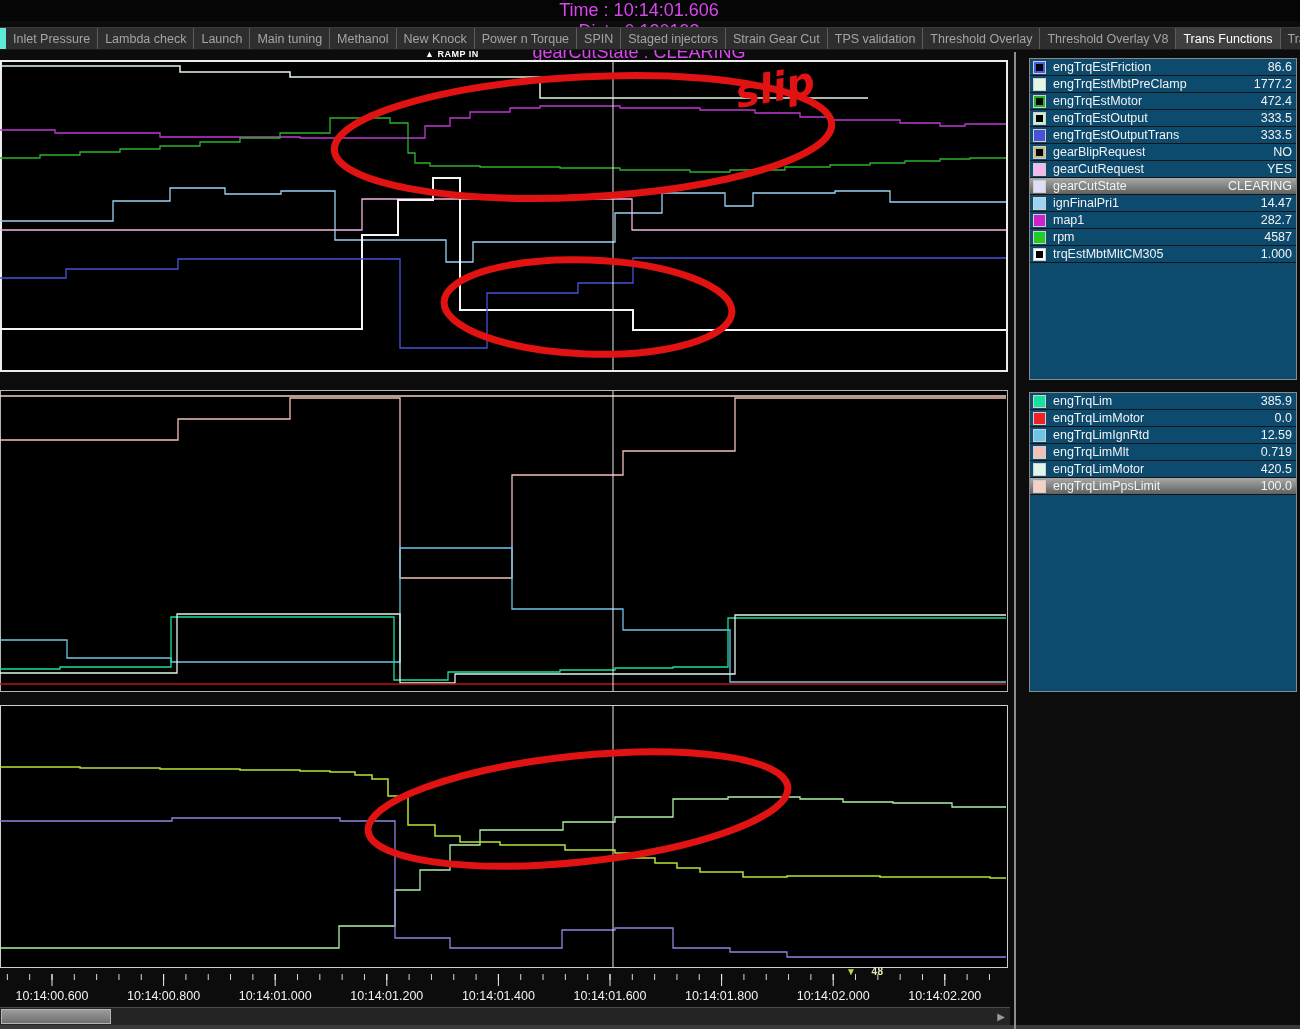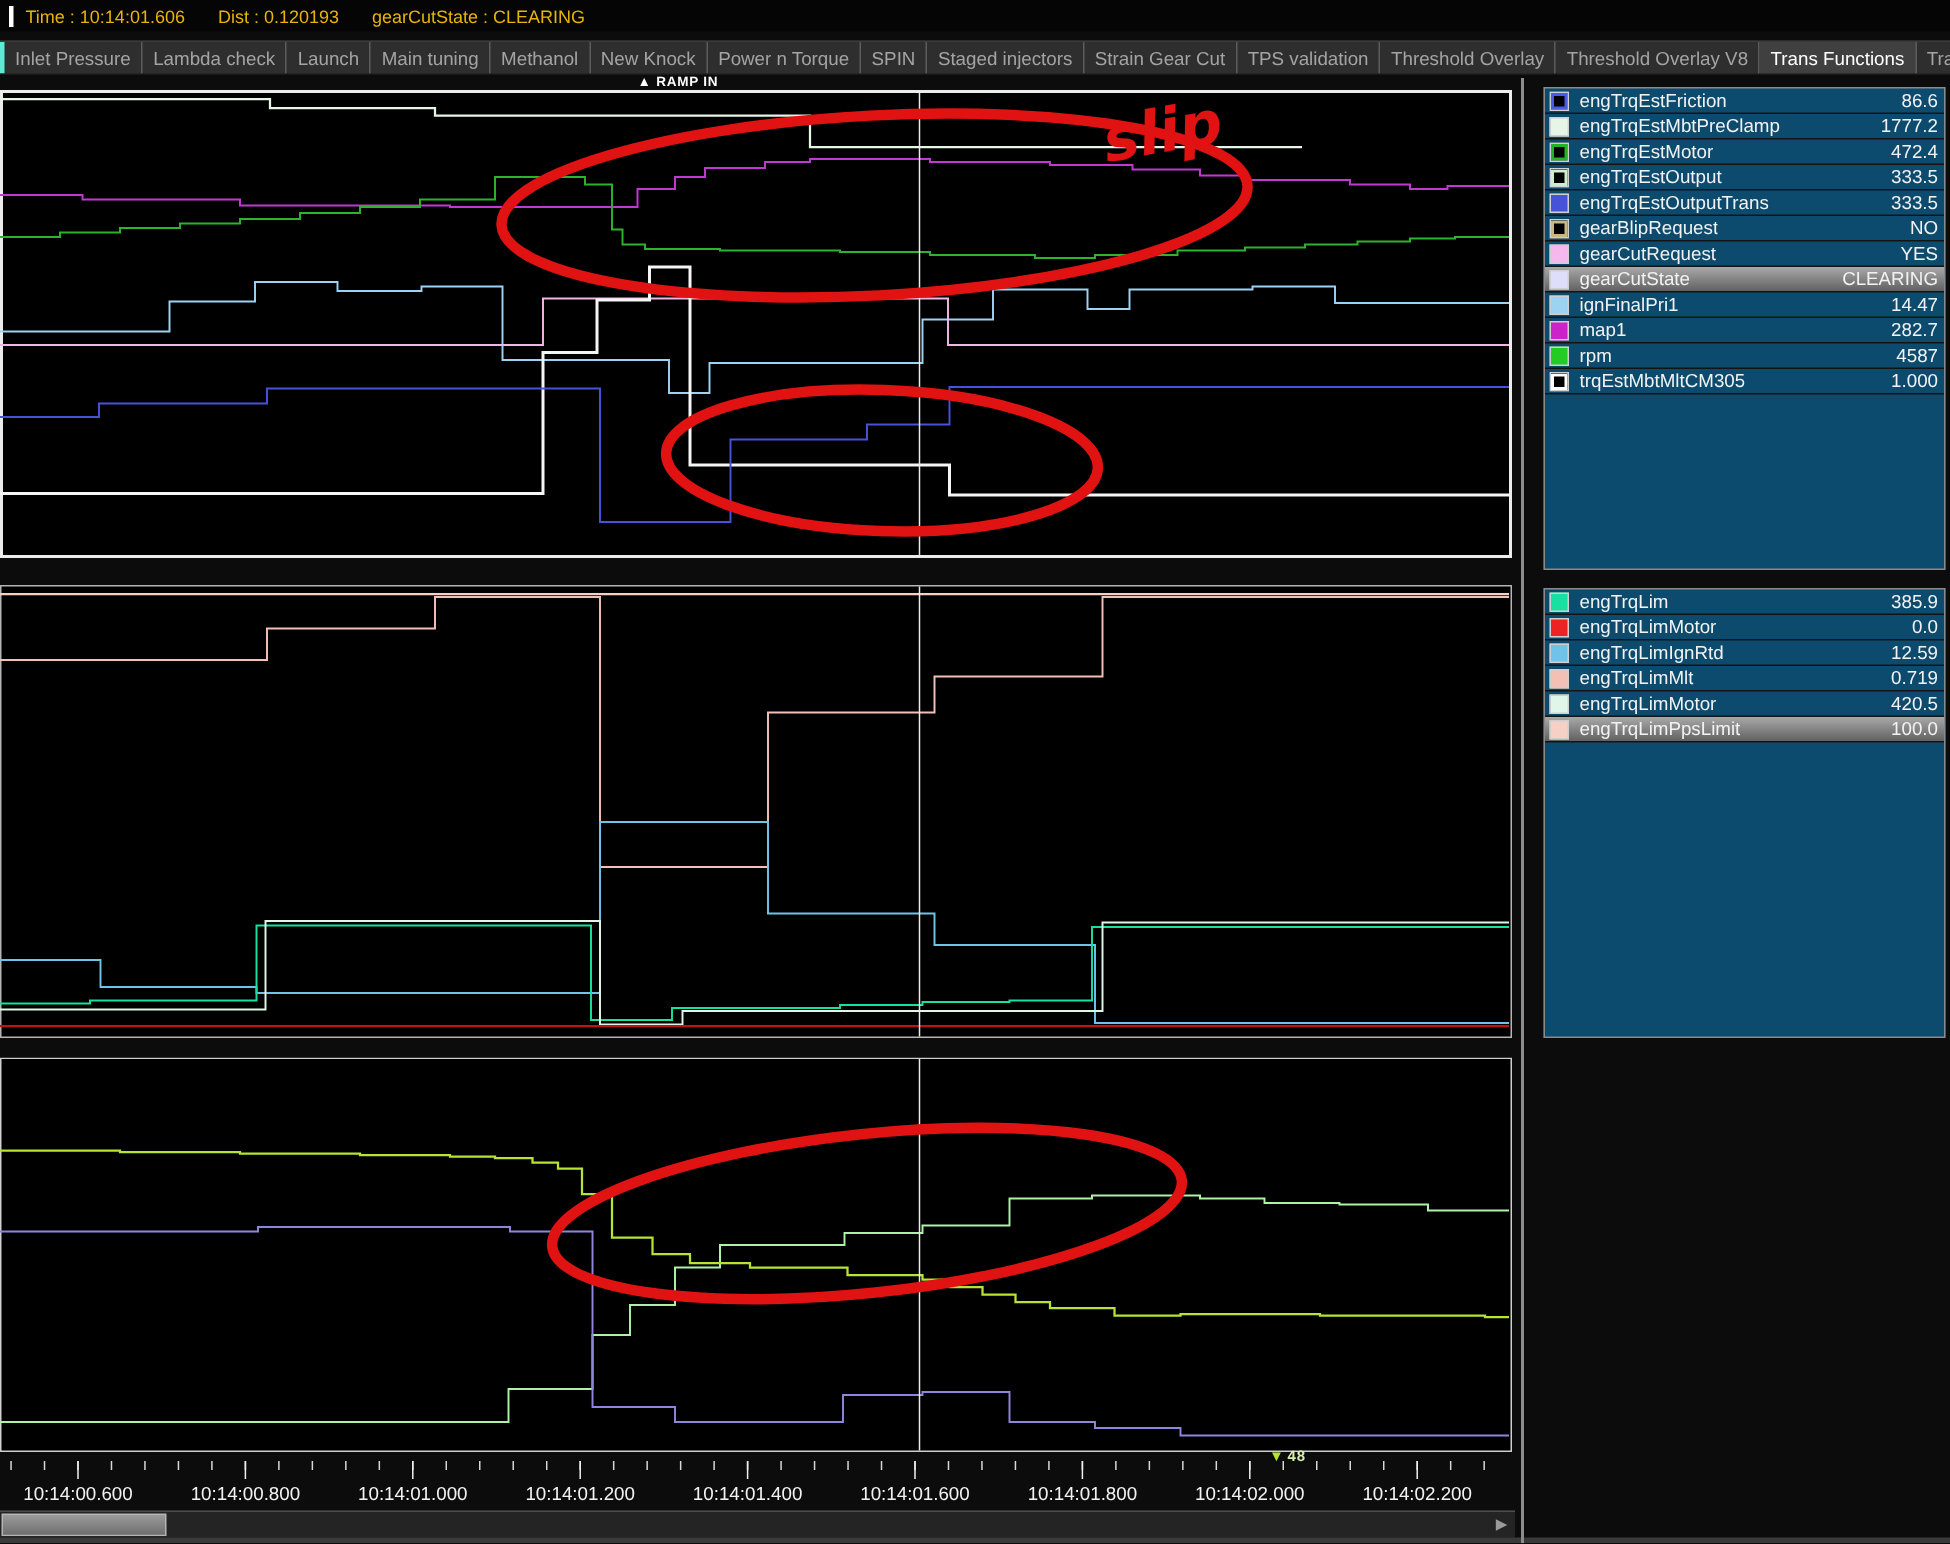--- a/index.html
+++ b/index.html
@@ -1,42 +1,42 @@
 <!DOCTYPE html>
 <html><head>
 <meta charset="utf-8">
 <style>
   html,body{margin:0;padding:0;background:#000;}
   #screen{position:relative;width:1300px;height:1029px;background:#0c0c0c;overflow:hidden;
           font-family:"Liberation Sans",sans-serif;color:#f0f0f0;}
   
   #titlebar{position:absolute;left:0;top:0;width:1300px;height:21px;background:#050505;
-            display:flex;align-items:center;font-size:12px;color:#eab308;}
+            display:flex;align-items:center;font-size:18px;color:#d946ef;flex-direction:column;}
   #titlebar .accent{width:3px;height:14px;background:#fff;margin-left:6px;margin-right:8px;}
   #titlebar span{margin-right:22px;white-space:pre;}
   
   #tabbar{position:absolute;left:0;top:27px;width:1300px;height:21px;background:#2e2e2e;
           display:flex;align-items:stretch;border-top:1px solid #3a3a3a;border-bottom:1px solid #1a1a1a;
           overflow:hidden;}
   .tab{display:flex;align-items:center;padding:0 7px;font-size:12.5px;color:#a4a4a4;
        border-right:1px solid #5c5c5c;white-space:nowrap;cursor:default;}
-  .tab:first-child{border-left:3px solid #5eead4;}
+  .tab:first-child{border-left:6px solid #5eead4;}
   .tab.active{color:#ffffff;background:#404040;}
   
   .chartpanel{position:absolute;left:0;width:1008px;background:#000;}
   .chartpanel svg{display:block;}
   .chart-border{fill:none;}
   #chart1-svg .chart-border{stroke:#ececec;stroke-width:2;}
   #chart2-svg .chart-border{stroke:#b5b5b5;stroke-width:1;}
   #chart3-svg .chart-border{stroke:#cfcfcf;stroke-width:1;}
   
   .marker{position:absolute;font-size:9px;font-weight:bold;color:#fff;letter-spacing:.5px;
           white-space:nowrap;z-index:5;}
   #gear-marker .tri{color:#b7e335;font-size:10px;}
-  #gear-marker .num{color:#d9ecb2;font-size:10px;font-weight:bold;margin-left:2px;}
+  #gear-marker .num{color:#d9ecb2;font-size:10px;font-weight:bold;margin-left:15px;}
   
   #timeaxis{position:absolute;left:0;top:972px;width:1016px;height:34px;}
   
   #scrollbar{position:absolute;left:0;top:1007px;width:1010px;height:17px;background:#242424;
              border-top:1px solid #4c4c4c;}
   #scroll-thumb{position:absolute;top:1px;height:15px;background:linear-gradient(180deg,#9b9b9b,#6f6f6f);
                 border:1px solid #b5b5b5;box-sizing:border-box;}
   #scroll-right{position:absolute;right:2px;top:2px;width:14px;height:13px;color:#9a9a9a;
                 font-size:10px;line-height:13px;text-align:center;}
   #bottomstrip{position:absolute;left:0;top:1025px;width:1300px;height:4px;background:#3a3a3a;}

